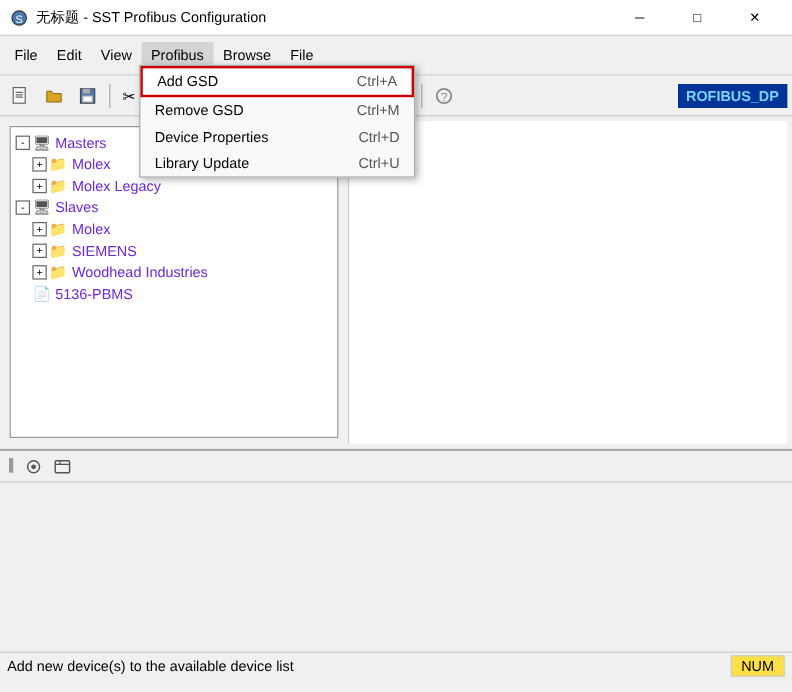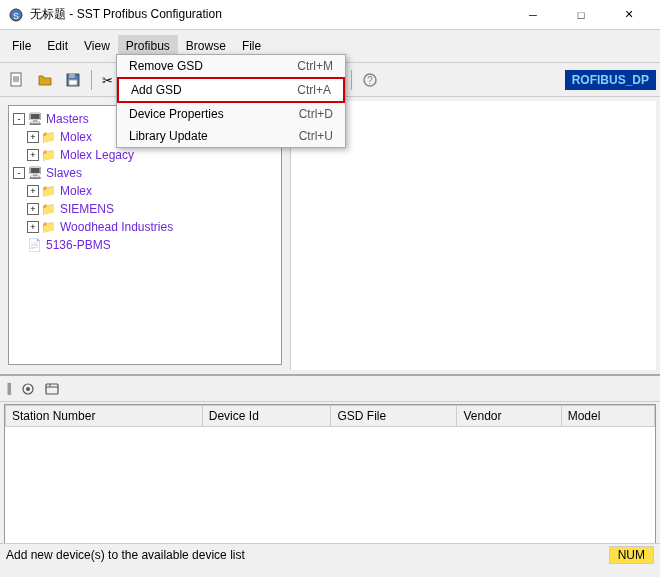--- a/index.html
+++ b/index.html
@@ -453,53 +453,38 @@
           </svg>
       </button>
       <button class="bottom-btn">
         <svg width="16" height="16">
             <rect x="2" y="3" width="12" height="10" fill="none" stroke="#555" stroke-width="1.2" rx="1"></rect>
             <line x1="2" y1="6" x2="14" y2="6" stroke="#555" stroke-width="1"></line>
             <line x1="6" y1="3" x2="6" y2="6" stroke="#555" stroke-width="1"></line>
           </svg>
       </button>
     </div>
-    <div class="table-container">
-      <table>
-        <thead>
-          <tr>
-            <th>Station Number</th>
-            <th>Device Id</th>
-            <th>GSD File</th>
-            <th>Vendor</th>
-            <th>Model</th>
-          </tr>
-        </thead>
-        <tbody>
-        </tbody>
-      </table>
-    </div>
   </div>
 
 </div>
 
 <div class="status-bar">
   <span class="status-text">Add new device(s) to the available device list</span>
   <div class="status-num">NUM</div>
 </div>
 
 <div class="dropdown-menu">
+  <div class="dropdown-item highlighted">
+    <span class="dropdown-item-label">Add GSD</span>
+    <span class="dropdown-item-shortcut">Ctrl+A</span>
+  </div>
   <div class="dropdown-item">
     <span class="dropdown-item-label">Remove GSD</span>
     <span class="dropdown-item-shortcut">Ctrl+M</span>
   </div>
-  <div class="dropdown-item highlighted">
-    <span class="dropdown-item-label">Add GSD</span>
-    <span class="dropdown-item-shortcut">Ctrl+A</span>
-  </div>
   <div class="dropdown-item">
     <span class="dropdown-item-label">Device Properties</span>
     <span class="dropdown-item-shortcut">Ctrl+D</span>
   </div>
   <div class="dropdown-item">
     <span class="dropdown-item-label">Library Update</span>
     <span class="dropdown-item-shortcut">Ctrl+U</span>
   </div>
 </div>
 

